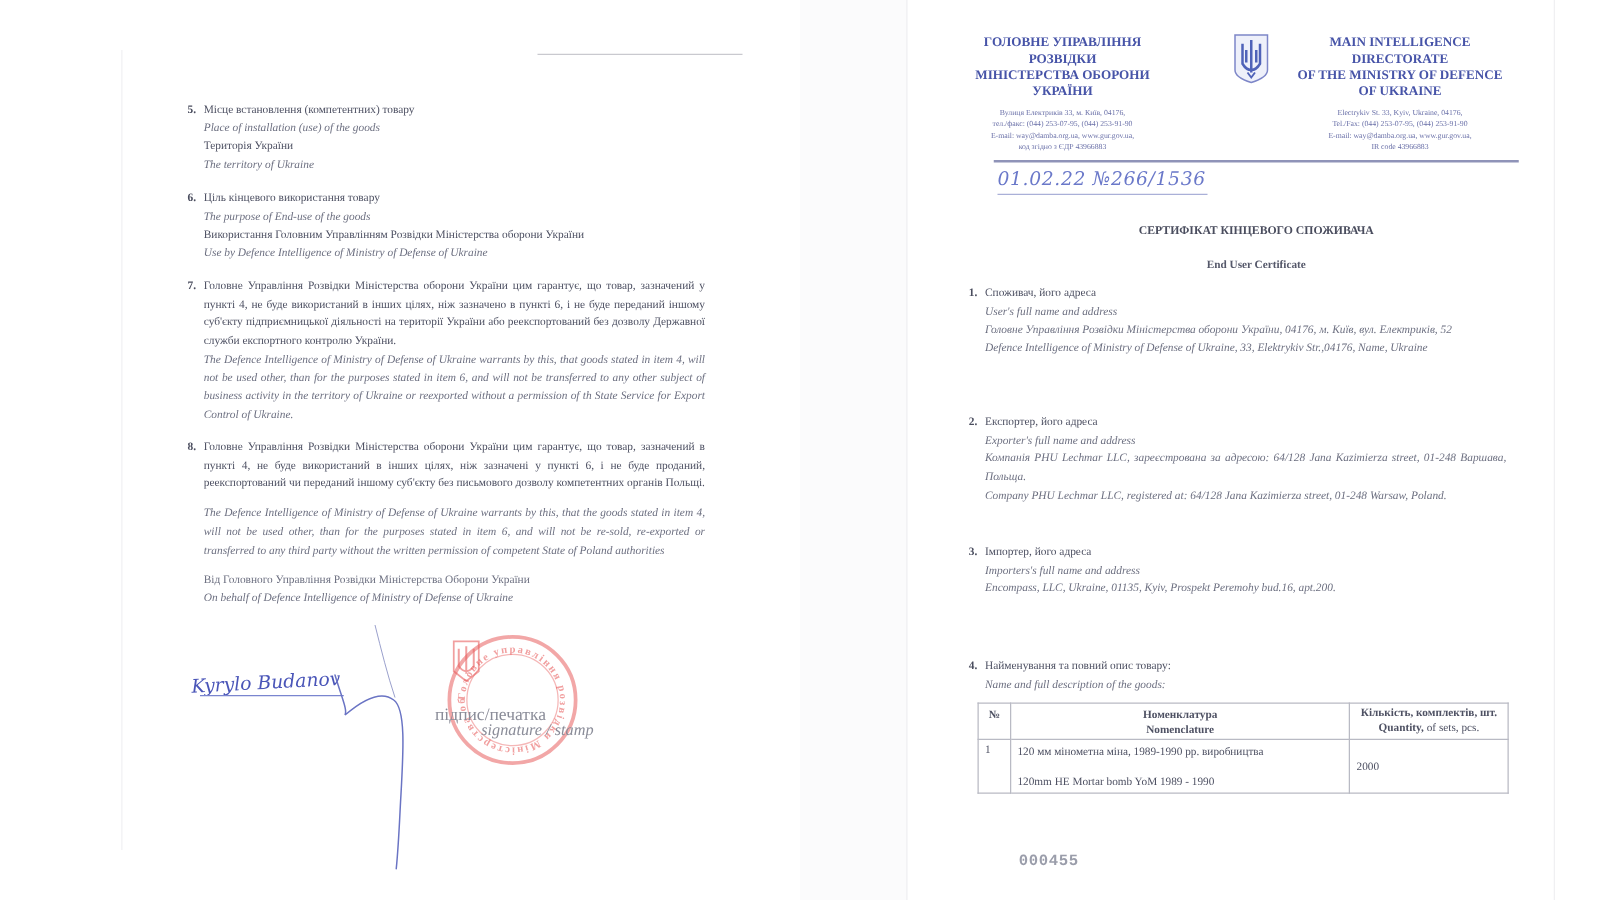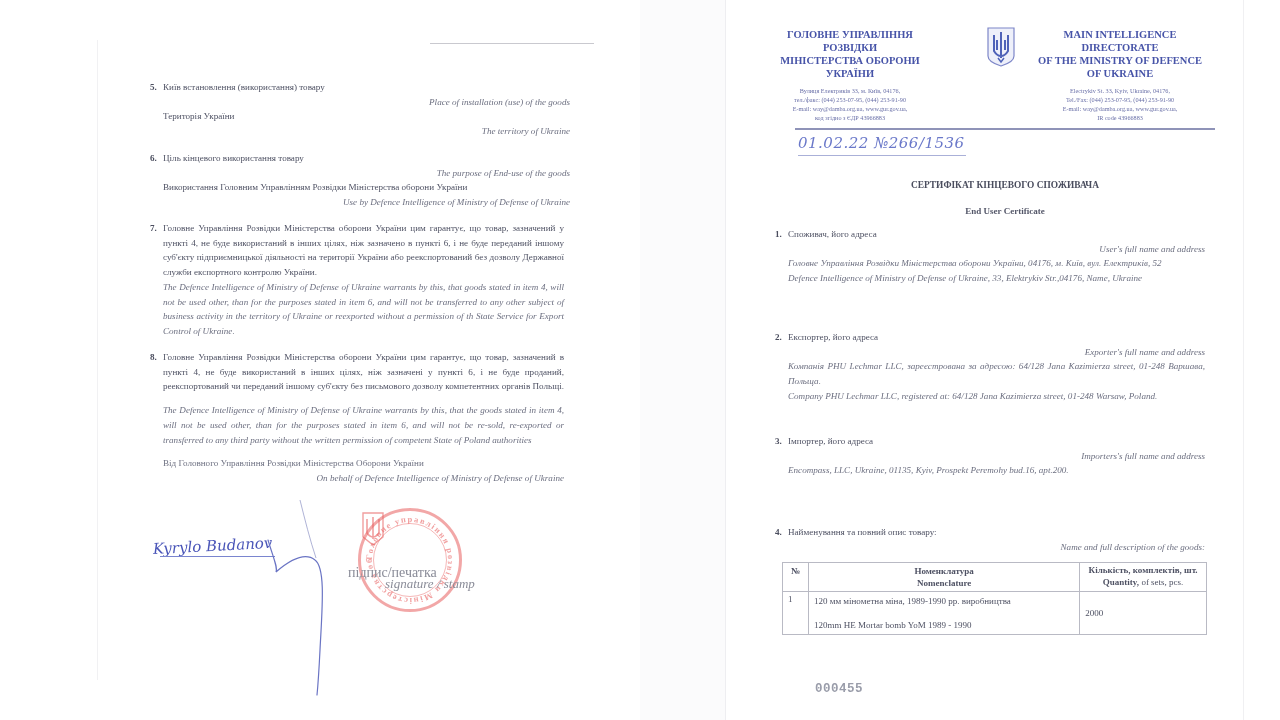--- a/index.html
+++ b/index.html
@@ -13,21 +13,21 @@
   .page-left { left:0; top:0; width:640px; height:720px; }
   .page-right { left:725px; top:0; width:555px; height:720px; border-left:1px solid #eeeef1; }
   .seam { position:absolute; left:97px; top:40px; width:1px; height:640px; background:#f1f1f3; }
   .seam2 { position:absolute; left:1243px; top:0; width:1px; height:720px; background:#f0f0f2; }
   .top-rule-left { position:absolute; left:430px; top:43px; width:164px; height:1px; background:#c9c9cf; }
 
   .item { position:absolute; font-size:9.1px; line-height:14.7px; }
   .item .num { position:absolute; left:0; top:0; font-weight:bold; color:#4a4d5e; }
   .item .body { margin-left:13px; }
   .ua { color:#4e5163; }
-  .en { font-style:italic; color:#6c6f80;text-align:right; }
+  .en { font-style:italic; color:#6c6f80; }
   .j { text-align:justify; text-align-last:left; }
 
   .sig-name { position:absolute; left:153px; top:537px; font-family:"DejaVu Serif", serif; font-style:italic;
               font-size:15px; color:#4a55b8; transform:rotate(-3deg); }
   .sig-under { position:absolute; left:160px; top:556px; width:115px; height:1px; background:#7a85cf; }
   .sig-stroke { position:absolute; left:260px; top:500px; }
   .sig-label { position:absolute; left:348px; top:565px; font-size:14px; color:#8a8c98; }
   .sig-label2 { position:absolute; left:385px; top:576px; font-size:13px; color:#8a8c98; font-style:italic; }
   .stamp { position:absolute; left:358px; top:508px; width:104px; height:104px; border-radius:50%;
            border:3px solid rgba(232,95,95,0.55); box-sizing:border-box; }
@@ -68,21 +68,21 @@
 <body>
 
 <div class="page page-left">
   <div class="seam"></div>
 </div>
 <div class="top-rule-left"></div>
 
 <div class="item" style="left:150px; top:80px; width:420px;">
   <span class="num">5.</span>
   <div class="body">
-    <div class="ua">Київ встановлення (використання) товару</div>
+    <div class="ua">Місце встановлення (компетентних) товару</div>
     <div class="en">Place of installation (use) of the goods</div>
     <div class="ua">Територія України</div>
     <div class="en">The territory of Ukraine</div>
   </div>
 </div>
 
 <div class="item" style="left:150px; top:151px; width:420px;">
   <span class="num">6.</span>
   <div class="body">
     <div class="ua">Ціль кінцевого використання товару</div>

